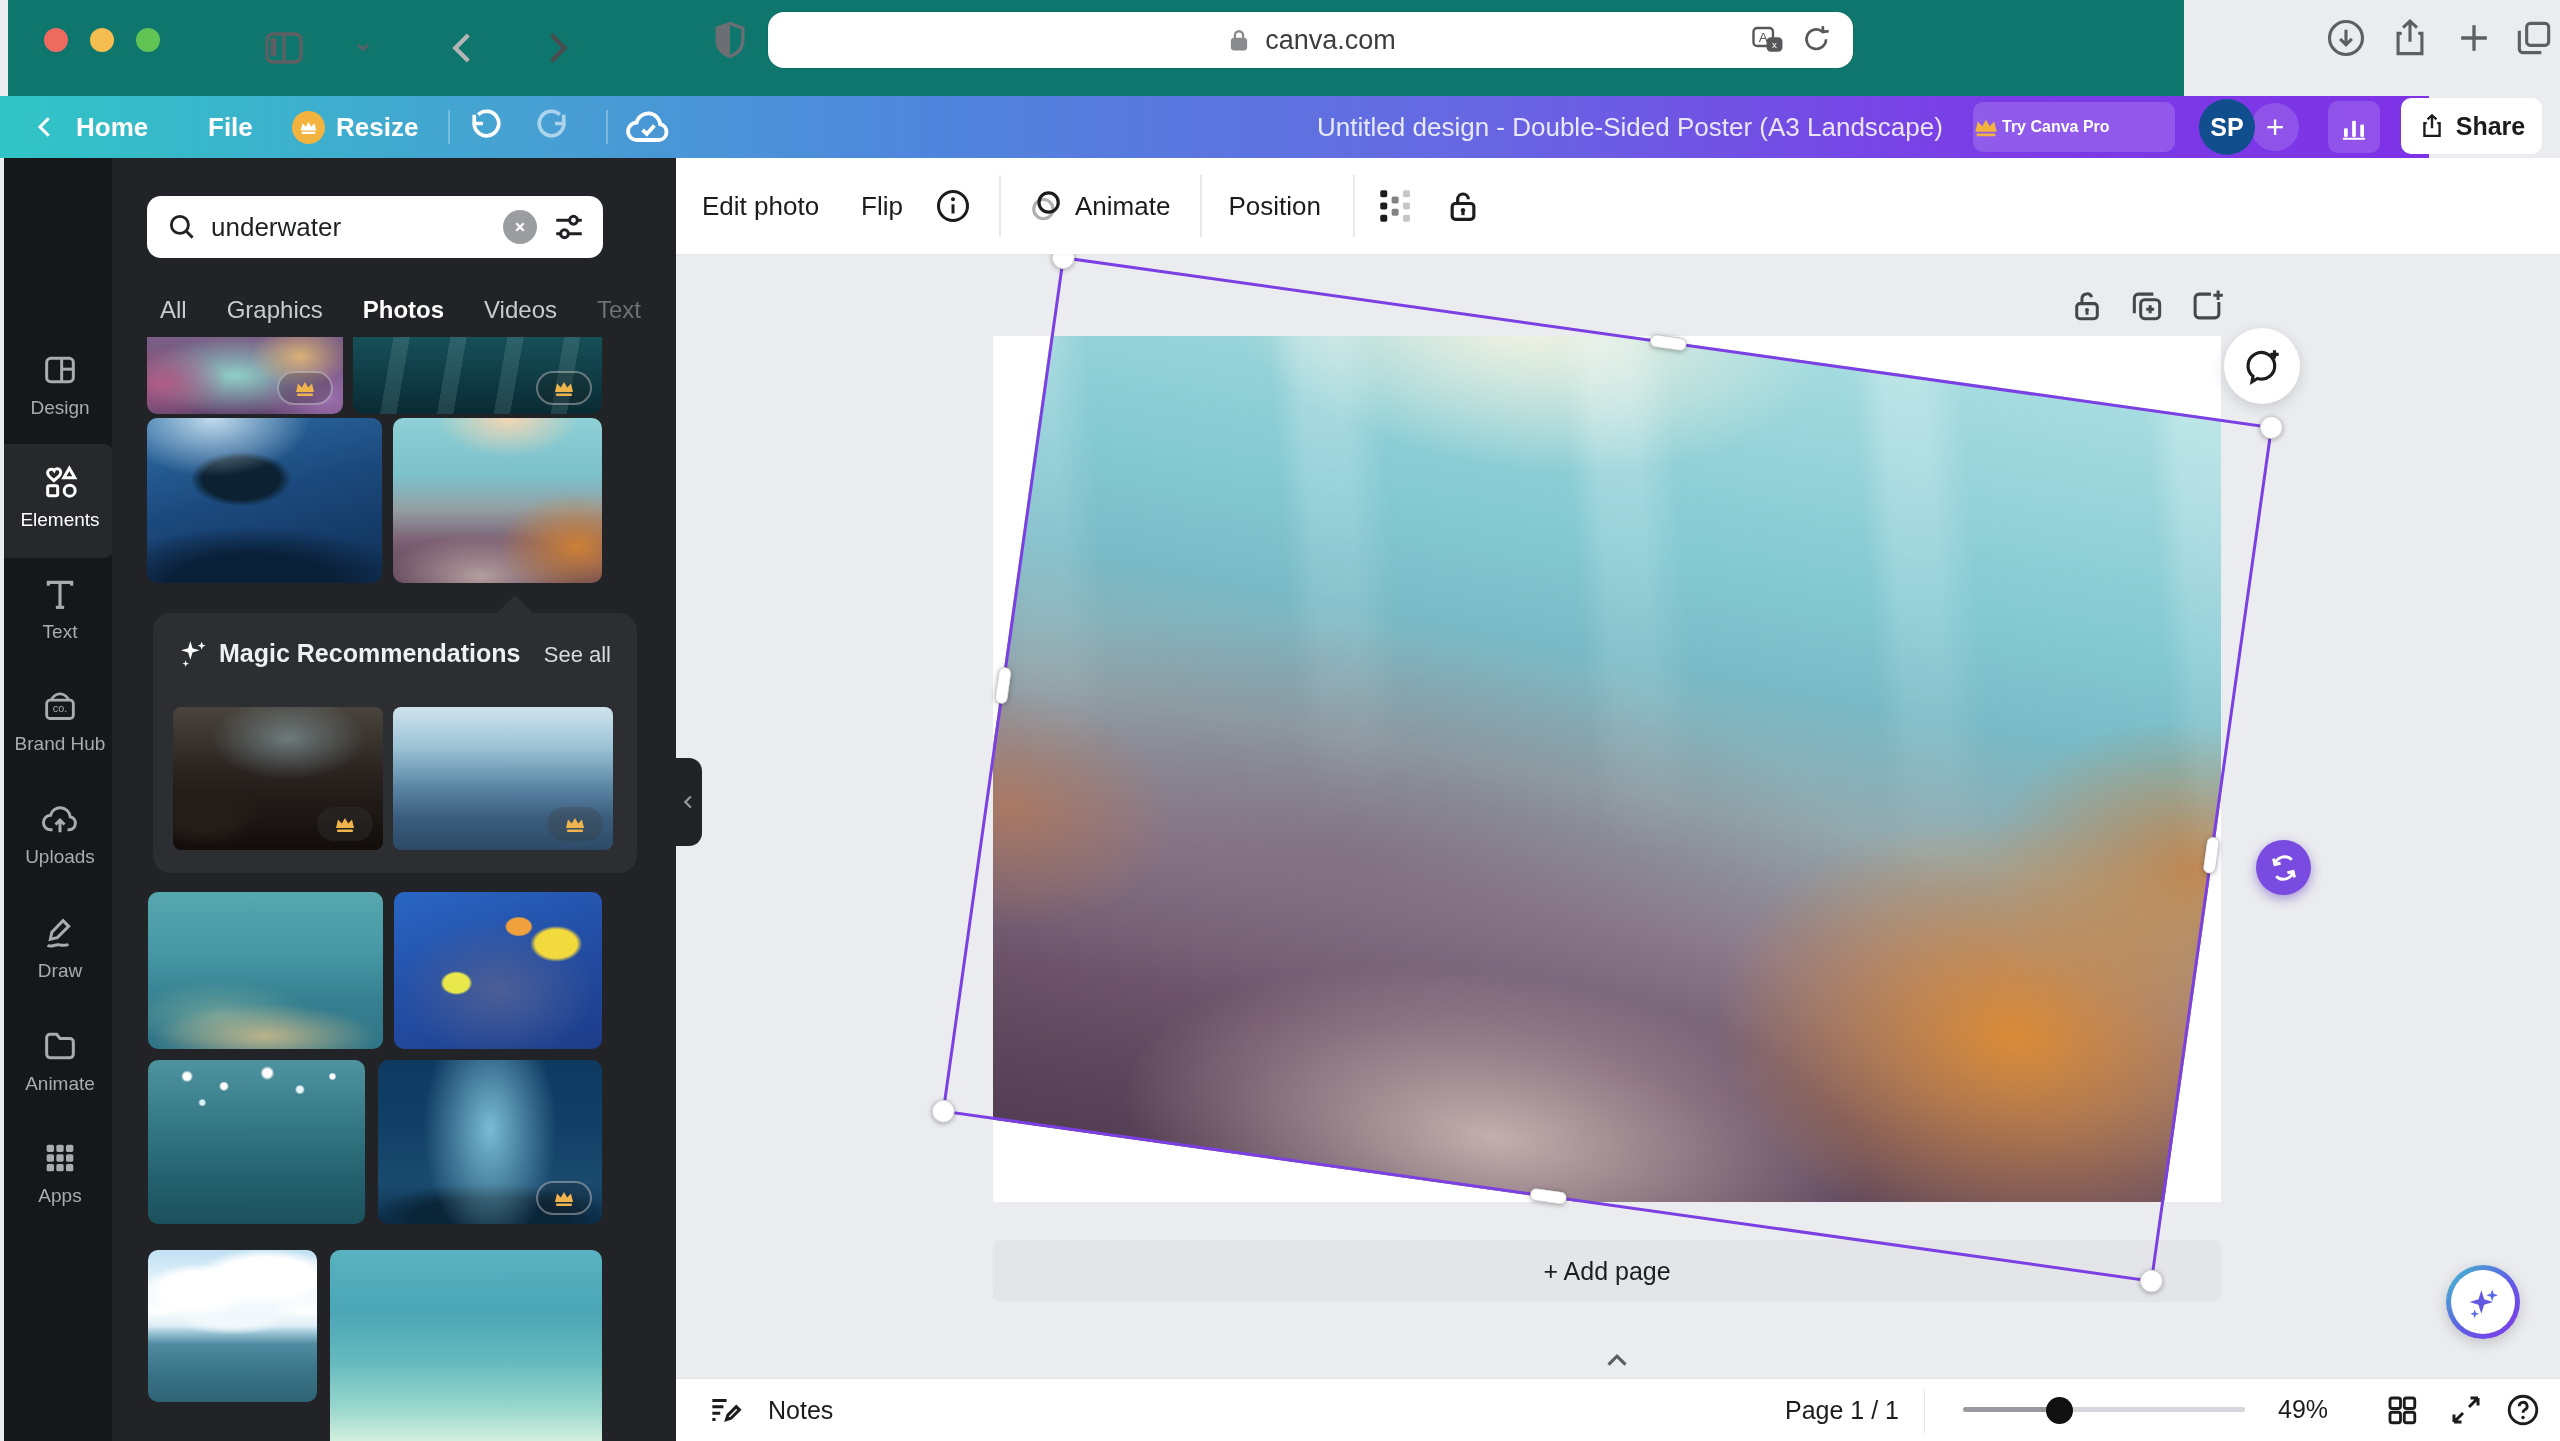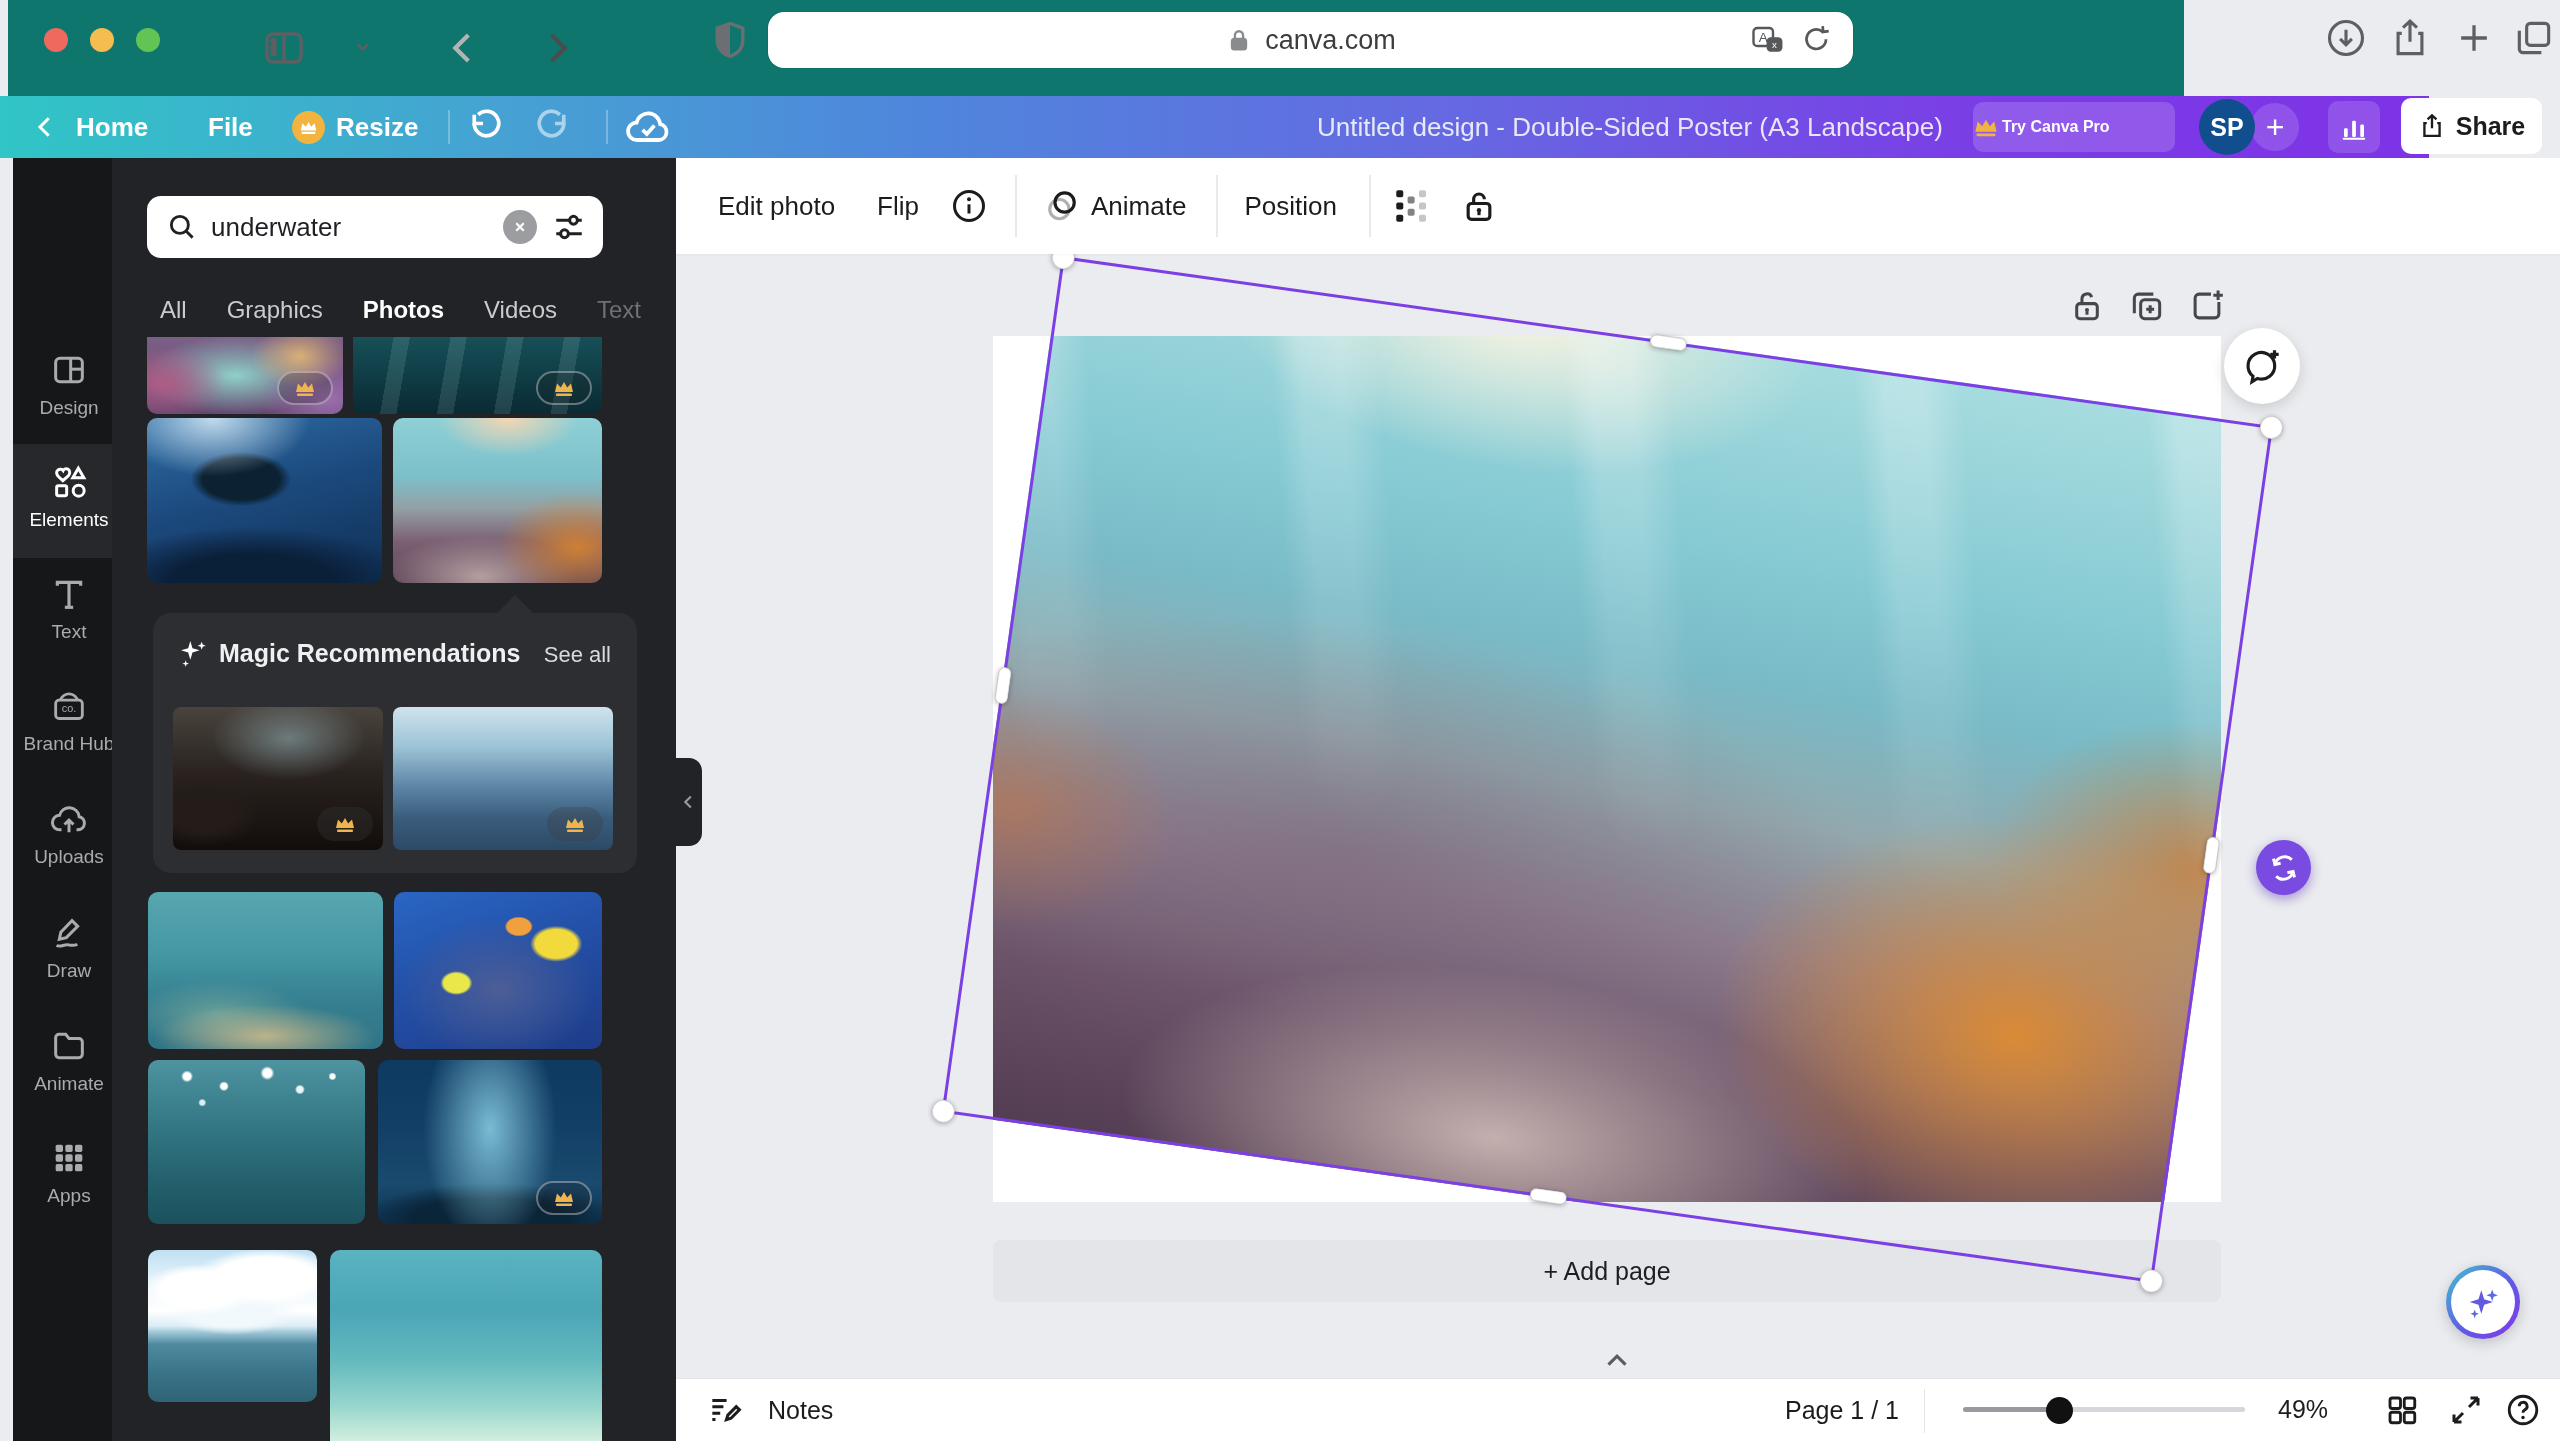--- a/index.html
+++ b/index.html
@@ -17,21 +17,21 @@
 .cheader{position:absolute;left:0;top:96px;width:2429px;height:62px;background:linear-gradient(90deg,#30c5c6 0%,#45a3d2 20%,#4f86dc 38%,#6668e2 60%,#7b3ce6 82%,#7e33e6 100%)}
 .hitem{position:absolute;top:0;height:62px;display:flex;align-items:center;color:#fff;font-size:26px;font-weight:700}
 .hdivider{position:absolute;top:14px;width:2px;height:34px;background:rgba(255,255,255,.28)}
 .crownbadge{width:33px;height:33px;border-radius:50%;background:#f2b33f;display:flex;align-items:center;justify-content:center}
 .trypro{position:absolute;left:1973px;top:6px;width:202px;height:50px;border-radius:10px;background:rgba(255,255,255,.16);display:flex;align-items:center;justify-content:flex-start;gap:3px;color:#fff;font-size:16px;font-weight:700;cursor:pointer}
 .avatar{position:absolute;left:2199px;top:3px;width:56px;height:56px;border-radius:50%;background:#114e8e;color:#fff;font-size:25px;font-weight:700;display:flex;align-items:center;justify-content:center;z-index:2}
 .plusbtn{position:absolute;left:2251px;top:7px;width:48px;height:48px;border-radius:50%;background:rgba(255,255,255,.15);color:#fff;font-size:32px;font-weight:400;display:flex;align-items:center;justify-content:center}
 .chartbtn{position:absolute;left:2328px;top:5px;width:52px;height:52px;border-radius:10px;background:rgba(255,255,255,.15);display:flex;align-items:center;justify-content:center}
 .sharebtn{position:absolute;left:2401px;top:2px;width:141px;height:56px;border-radius:10px;background:#fff;color:#1c1c1e;font-size:25px;font-weight:700;display:flex;align-items:center;justify-content:center;gap:10px;cursor:pointer}
 
-.rail{position:absolute;left:13px;top:158px;width:112px;height:1283px;background:#161719}
+.rail{position:absolute;left:4px;top:158px;width:112px;height:1283px;background:#161719}
 .ritem{position:absolute;left:0;width:112px;display:flex;flex-direction:column;align-items:center;gap:7px;color:#a9abad;font-size:19px;cursor:pointer}
 .ritem.active{color:#fff}
 .activebg{position:absolute;left:0;top:286px;width:112px;height:114px;background:#27282b;border-radius:0 14px 14px 0}
 
 .panel{position:absolute;left:112px;top:158px;width:564px;height:1283px;background:#212326;overflow:hidden}
 .search{position:absolute;left:35px;top:38px;width:456px;height:62px;border-radius:14px;background:#fff;display:flex;align-items:center}
 .search input{border:0;outline:0;background:transparent;font-family:inherit;font-size:26px;color:#1f2023;width:230px;margin-left:12px}
 .clearx{width:34px;height:34px;border-radius:50%;background:#9b9da0;display:flex;align-items:center;justify-content:center;margin-left:auto}
 .tabs{position:absolute;left:48px;top:138px;display:flex;gap:40px;align-items:center;color:#c9cbcd;font-size:24px}
 .tab{position:relative;cursor:pointer;padding-bottom:14px}
@@ -50,21 +50,21 @@
 .t-reefsel{background:radial-gradient(100px 55px at 55% 0%,rgba(255,215,175,.9),rgba(255,215,175,0) 70%),radial-gradient(110px 75px at 88% 78%,rgba(210,130,50,.95),rgba(210,130,50,0) 72%),radial-gradient(130px 55px at 42% 96%,rgba(200,180,175,.8),rgba(200,180,175,0) 75%),linear-gradient(180deg,#8fd0d6 0%,#7cc0ca 35%,#93a0a4 55%,#7b5f72 75%,#5d4459 100%)}
 .t-magicdark{background:radial-gradient(110px 60px at 55% 22%,rgba(150,180,185,.55),rgba(150,180,185,0) 70%),radial-gradient(70px 40px at 15% 75%,#241c18 40%,rgba(36,28,24,0) 80%),linear-gradient(180deg,#4a443e 0%,#2a2320 45%,#120d0b 100%)}
 .t-magicblue{background:linear-gradient(180deg,#cfe3ec 0%,#9cc3d6 28%,#5d87a6 55%,#3a5c7c 78%,#2c4a66 100%)}
 .t-fishschool{background:radial-gradient(140px 40px at 50% 92%,rgba(201,185,138,.9),rgba(201,185,138,0) 80%),radial-gradient(120px 45px at 30% 78%,rgba(127,174,158,.7),rgba(127,174,158,0) 75%),linear-gradient(180deg,#57a7b0 0%,#4597a4 40%,#357f90 70%,#2f7487 100%)}
 .t-aquarium{background:radial-gradient(26px 18px at 78% 33%,#f2d93c 80%,rgba(242,217,60,0)),radial-gradient(14px 10px at 60% 22%,#f0a03c 85%,rgba(240,160,60,0)),radial-gradient(16px 12px at 30% 58%,#e8e84a 80%,rgba(232,232,74,0)),radial-gradient(130px 95px at 50% 62%,#4c5e96 0%,rgba(76,94,150,0) 75%),linear-gradient(160deg,#2a66c4 0%,#2350a8 45%,#1e3c88 100%)}
 .t-sparkletop{background:radial-gradient(6px 6px at 18% 10%,#fff 60%,rgba(255,255,255,0)),radial-gradient(5px 5px at 35% 16%,#fff 60%,rgba(255,255,255,0)),radial-gradient(7px 7px at 55% 8%,#fff 60%,rgba(255,255,255,0)),radial-gradient(5px 5px at 70% 18%,#e8f6f8 60%,rgba(255,255,255,0)),radial-gradient(4px 4px at 85% 10%,#fff 60%,rgba(255,255,255,0)),radial-gradient(4px 4px at 25% 26%,#d8eef2 60%,rgba(255,255,255,0)),linear-gradient(180deg,#4e93a0 0%,#357986 38%,#24616e 72%,#1b515d 100%)}
 .t-beam{background:radial-gradient(95px 170px at 50% 42%,rgba(140,210,230,.85),rgba(140,210,230,0) 70%),radial-gradient(150px 42px at 50% 97%,#0a2438 50%,rgba(10,36,56,0) 85%),linear-gradient(180deg,#0e3a62 0%,#123f66 40%,#1a4a6e 75%,#0d3350 100%)}
 .t-clouds{background:radial-gradient(70px 32px at 30% 26%,#fff 55%,rgba(255,255,255,0) 80%),radial-gradient(90px 36px at 70% 18%,#fff 55%,rgba(255,255,255,0) 80%),radial-gradient(80px 30px at 50% 40%,#f2f9fd 50%,rgba(255,255,255,0) 80%),linear-gradient(180deg,#bfe0f2 0%,#e8f4fb 22%,#ffffff 40%,#dcecf5 50%,#9fc8d8 54%,#4f8aa0 62%,#3a7488 80%,#2f6376 100%)}
 .t-sand{background:linear-gradient(180deg,#59b3c0 0%,#4aa5b5 30%,#63b9bd 55%,#97d6cd 78%,#c6ead9 92%,#e2f5e8 100%)}
 
-.ctoolbar{position:absolute;left:676px;top:158px;width:1884px;height:96px;background:#fff;display:flex;align-items:center;padding-left:42px;color:#1c1c1e;font-size:26px;font-weight:500;z-index:40;box-shadow:0 1px 2px rgba(0,0,0,.04)}
+.ctoolbar{position:absolute;left:676px;top:158px;width:1884px;height:96px;background:#fff;display:flex;align-items:center;padding-left:26px;color:#1c1c1e;font-size:26px;font-weight:500;z-index:40;box-shadow:0 1px 2px rgba(0,0,0,.04)}
 .tdiv{width:2px;height:62px;background:#e8e9eb}
 .page{position:absolute;left:993px;top:336px;width:1228px;height:866px;background:#fff;overflow:hidden;z-index:2}
 .photo-main{position:absolute;left:69px;top:-80px;width:1223px;height:865px;transform:rotate(8deg);transform-origin:0 0;background:radial-gradient(430px 310px at 86% 74%,rgba(222,140,50,.95),rgba(222,140,50,0) 70%),radial-gradient(300px 210px at 99% 52%,rgba(205,125,55,.8),rgba(205,125,55,0) 70%),radial-gradient(520px 230px at 45% 94%,rgba(206,187,182,.9),rgba(206,187,182,0) 72%),radial-gradient(240px 170px at 2% 64%,rgba(200,120,60,.5),rgba(200,120,60,0) 70%),radial-gradient(760px 320px at 30% 64%,rgba(118,98,118,.5),rgba(118,98,118,0) 72%),radial-gradient(430px 210px at 38% 0%,rgba(255,246,226,.9),rgba(255,246,226,0) 70%),linear-gradient(183deg,#a8dde0 0%,#84c9d2 26%,#79bac6 38%,#93a8ad 52%,#8f7f90 66%,#6b5268 82%,#533d52 100%)}
 .photo-main::after{content:"";position:absolute;inset:0;background:repeating-linear-gradient(78deg,rgba(255,255,255,0) 0 90px,rgba(255,255,255,.25) 120px 160px,rgba(255,255,255,0) 200px 290px);-webkit-mask-image:linear-gradient(180deg,#000 5%,transparent 60%);mask-image:linear-gradient(180deg,#000 5%,transparent 60%)}
 .selbox{position:absolute;left:1062px;top:256px;width:1223px;height:865px;transform:rotate(8deg);transform-origin:0 0;border:3px solid #7c3fe4;z-index:30;pointer-events:none}
 .hdl{position:absolute;background:#fff;border:1px solid rgba(0,0,0,.18);box-shadow:0 1px 5px rgba(0,0,0,.3);pointer-events:auto;cursor:pointer}
 .hdl.c{width:23px;height:23px;border-radius:50%}
 .hdl.h{width:37px;height:13px;border-radius:7px;left:50%;margin-left:-18px}
 .hdl.v{width:13px;height:37px;border-radius:7px;top:50%;margin-top:-18px}
 .rotatehdl{position:absolute;left:2256px;top:840px;width:55px;height:55px;border-radius:50%;background:#7a4be0;box-shadow:0 4px 12px rgba(80,40,180,.45);display:flex;align-items:center;justify-content:center;z-index:35;cursor:pointer}

